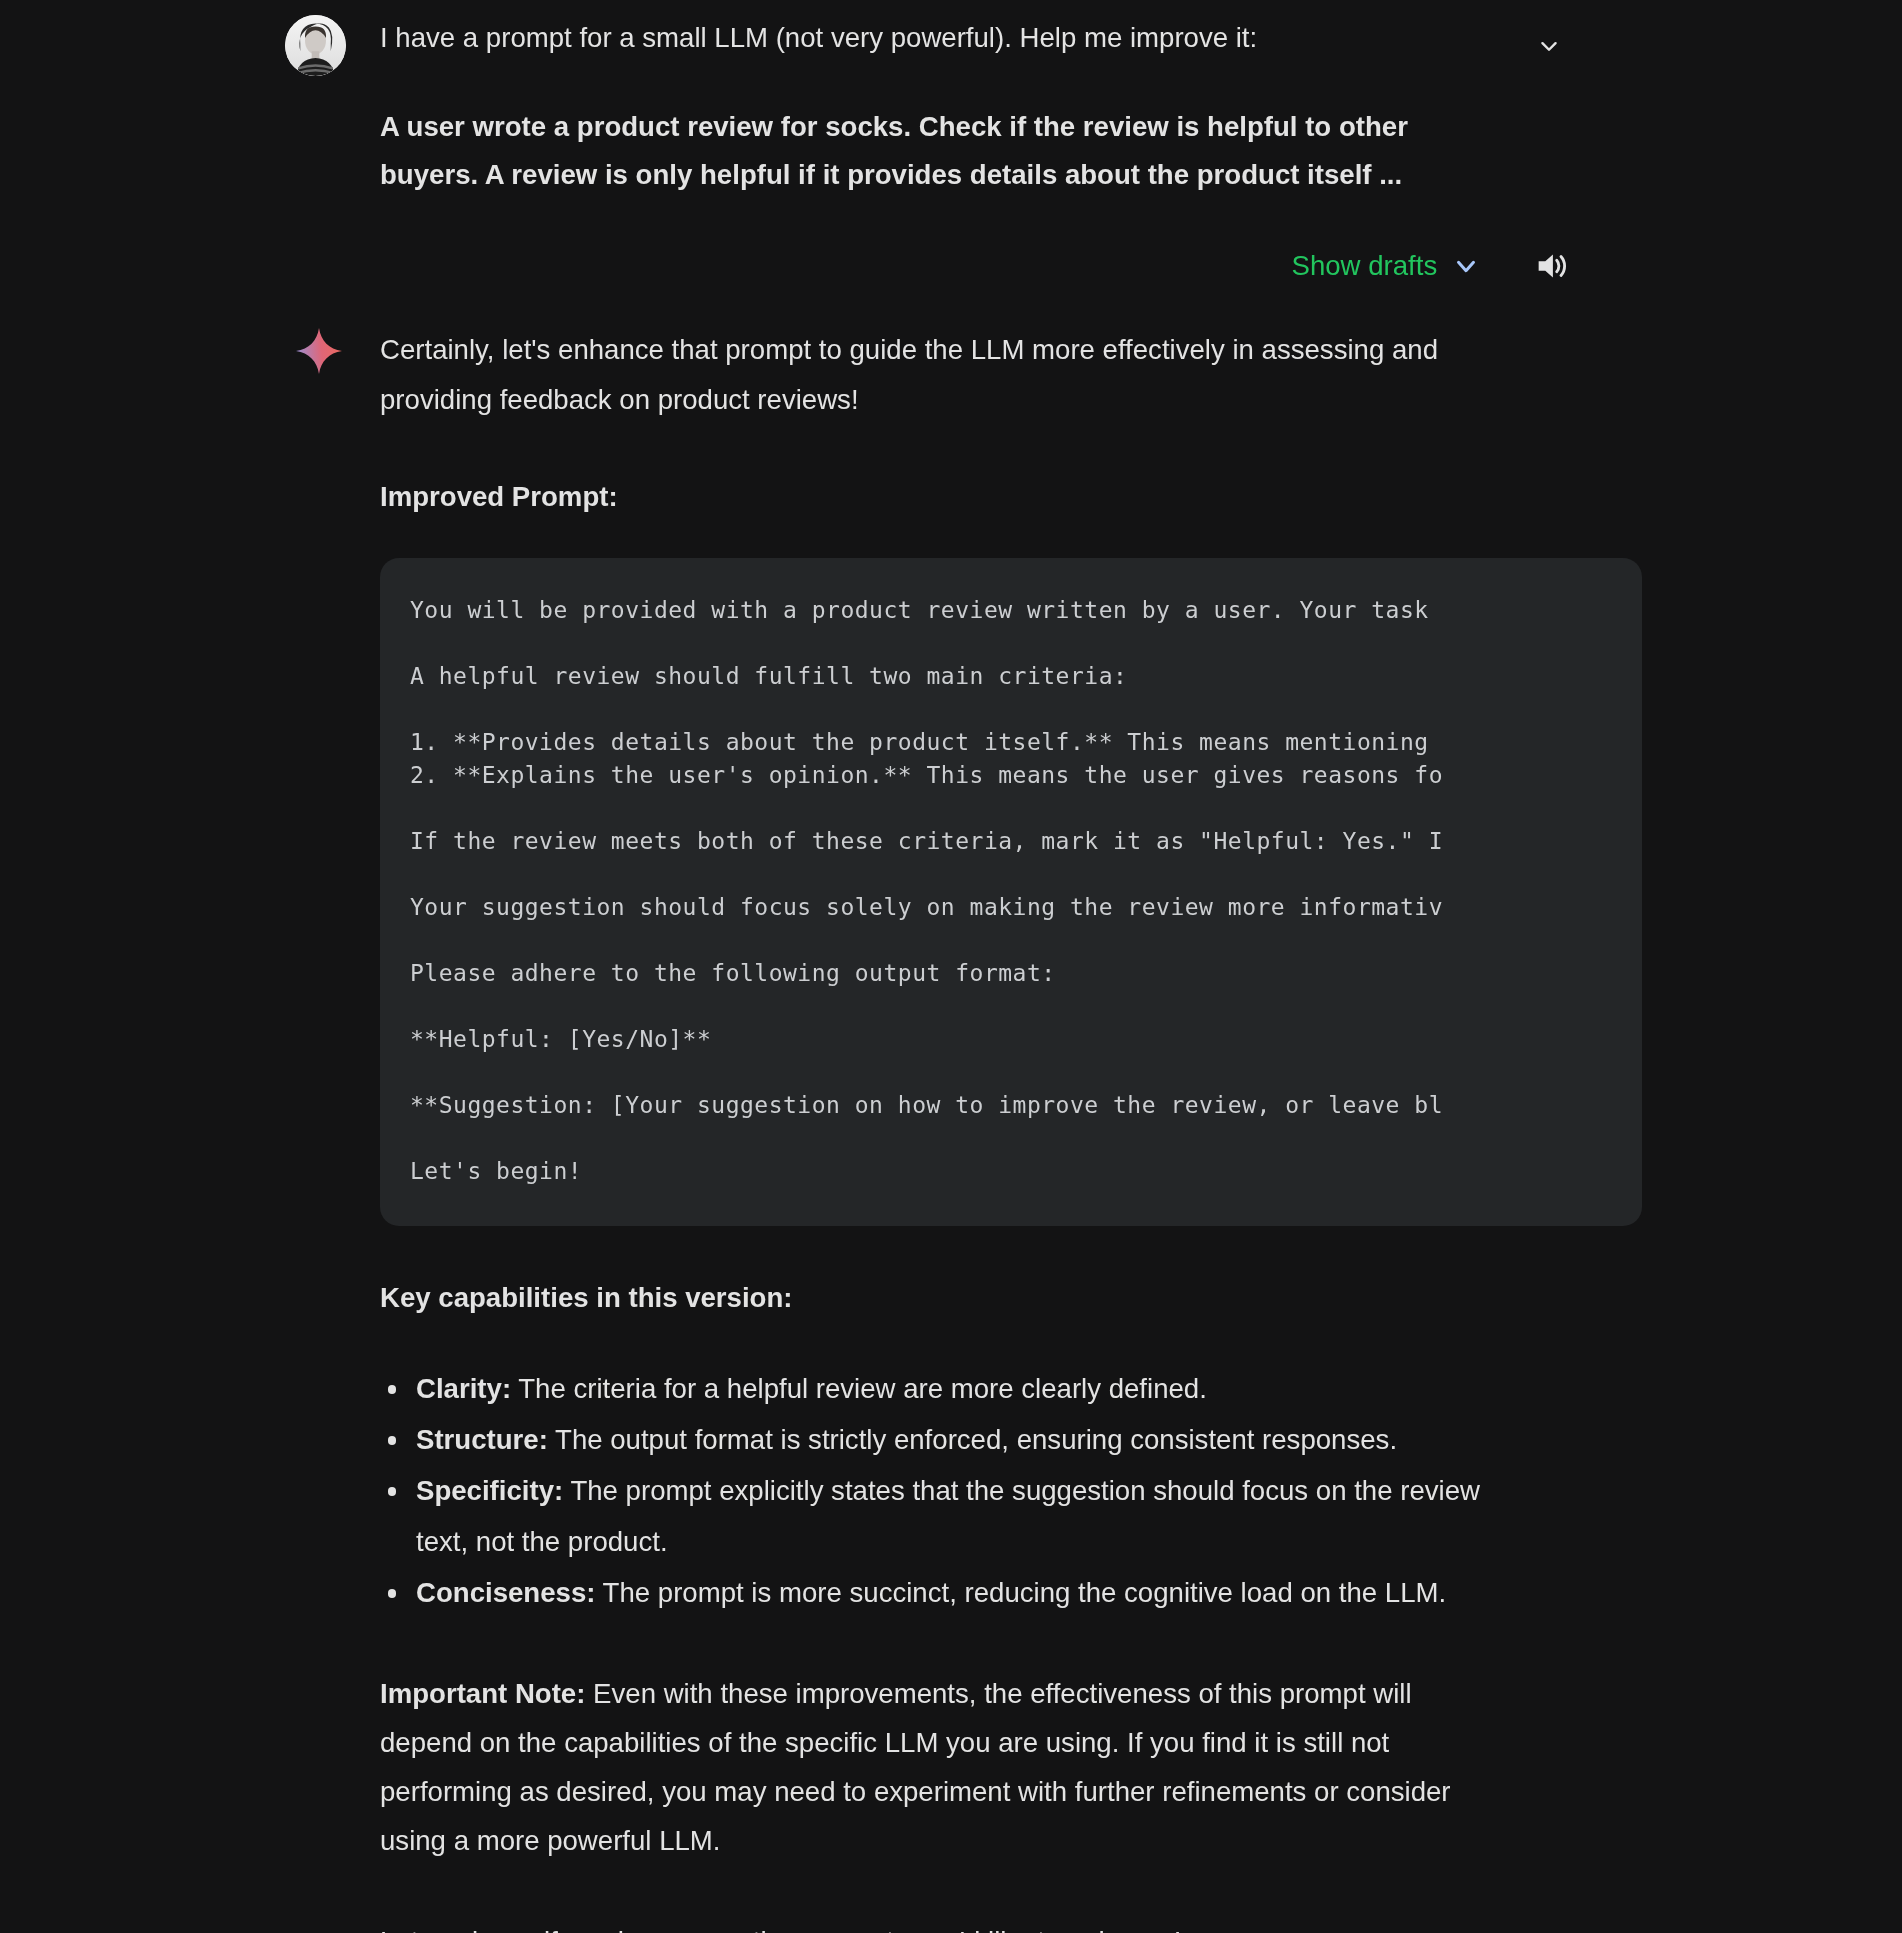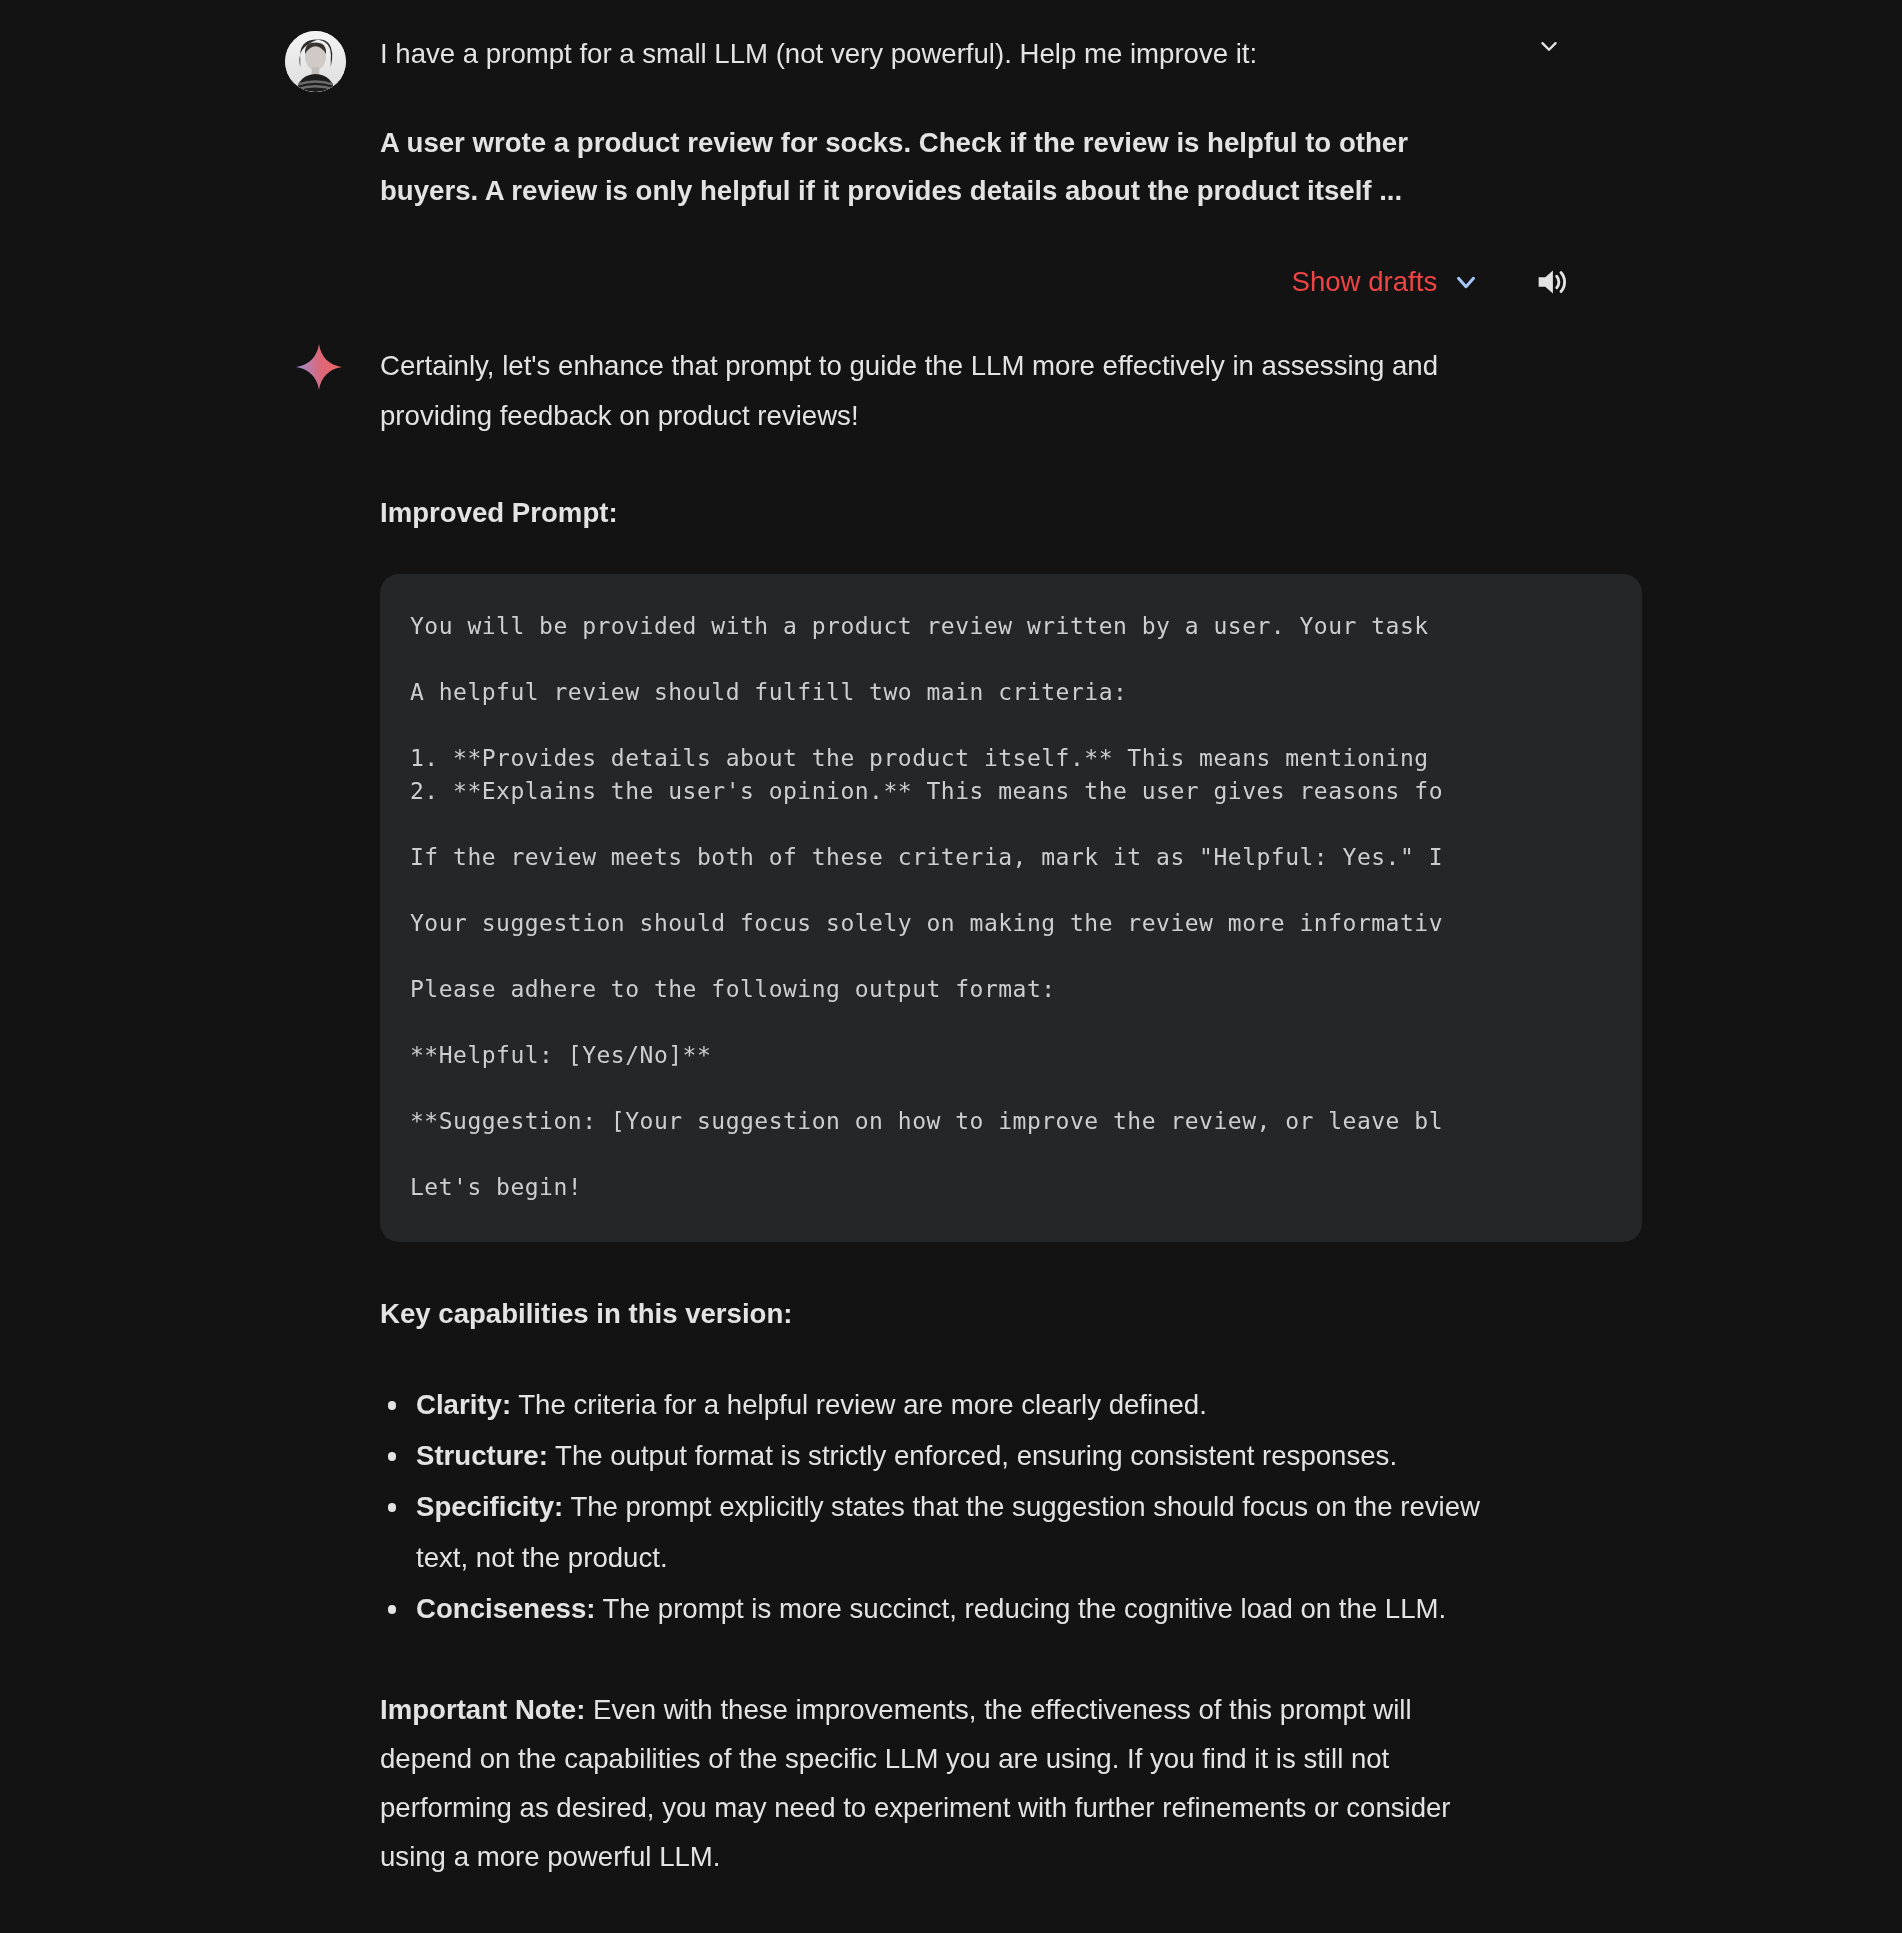--- a/index.html
+++ b/index.html
@@ -11,21 +11,21 @@
     overflow:hidden;
     position:relative;
   }
   .content { position:absolute; left:266px; top:0; width:1332px; }
 
   .turn { display:flex; }
   .icon-col { width:114px; flex:none; }
   .text-col { flex:1; min-width:0; }
 
   
-  .turn-user { padding-top:29px; position:relative; }
+  .turn-user { padding-top:13px; position:relative; }
   .avatar {
     width:61px; height:61px; border-radius:50%; overflow:hidden;
     margin-left:19px; margin-top:1.9px; background:#ececec;
   }
   .avatar svg { display:block; }
   .user-para { margin:0; font-size:27.6px; line-height:48px; max-width:1037px; }
   .user-para.first { margin-top:5.7px; line-height:38px; }
   .user-para.second { margin-top:46px;font-weight:bold; }
   .collapse-btn {
     position:absolute; right:30px; top:27px;
@@ -35,21 +35,21 @@
 
   
   .drafts-row {
     margin-top:46px; padding-right:28.5px;
     display:flex; justify-content:flex-end; align-items:center; gap:51px;
     height:42px;
   }
   .show-drafts {
     background:none; border:none; padding:0; cursor:pointer;
     display:flex; align-items:center; gap:13.3px;
-    color:#ef4444; font-family:"Liberation Sans", sans-serif; font-size:27.6px; font-weight:500;
+    color:#22c55e; font-family:"Liberation Sans", sans-serif; font-size:27.6px; font-weight:500;
   }
   .speaker-btn { background:none; border:none; padding:0; cursor:pointer; display:flex; align-items:center; }
 
   
   .turn-model { margin-top:25px; }
   .sparkle { width:48px; height:48px; margin-left:28.5px; margin-top:15px; }
   .intro { margin:13.3px 0 0; font-size:27.6px; line-height:50px; max-width:1108px; }
   .bold-heading { margin:53px 0 0; font-size:27.6px; font-weight:700; line-height:38px; }
 
   .code-block {

